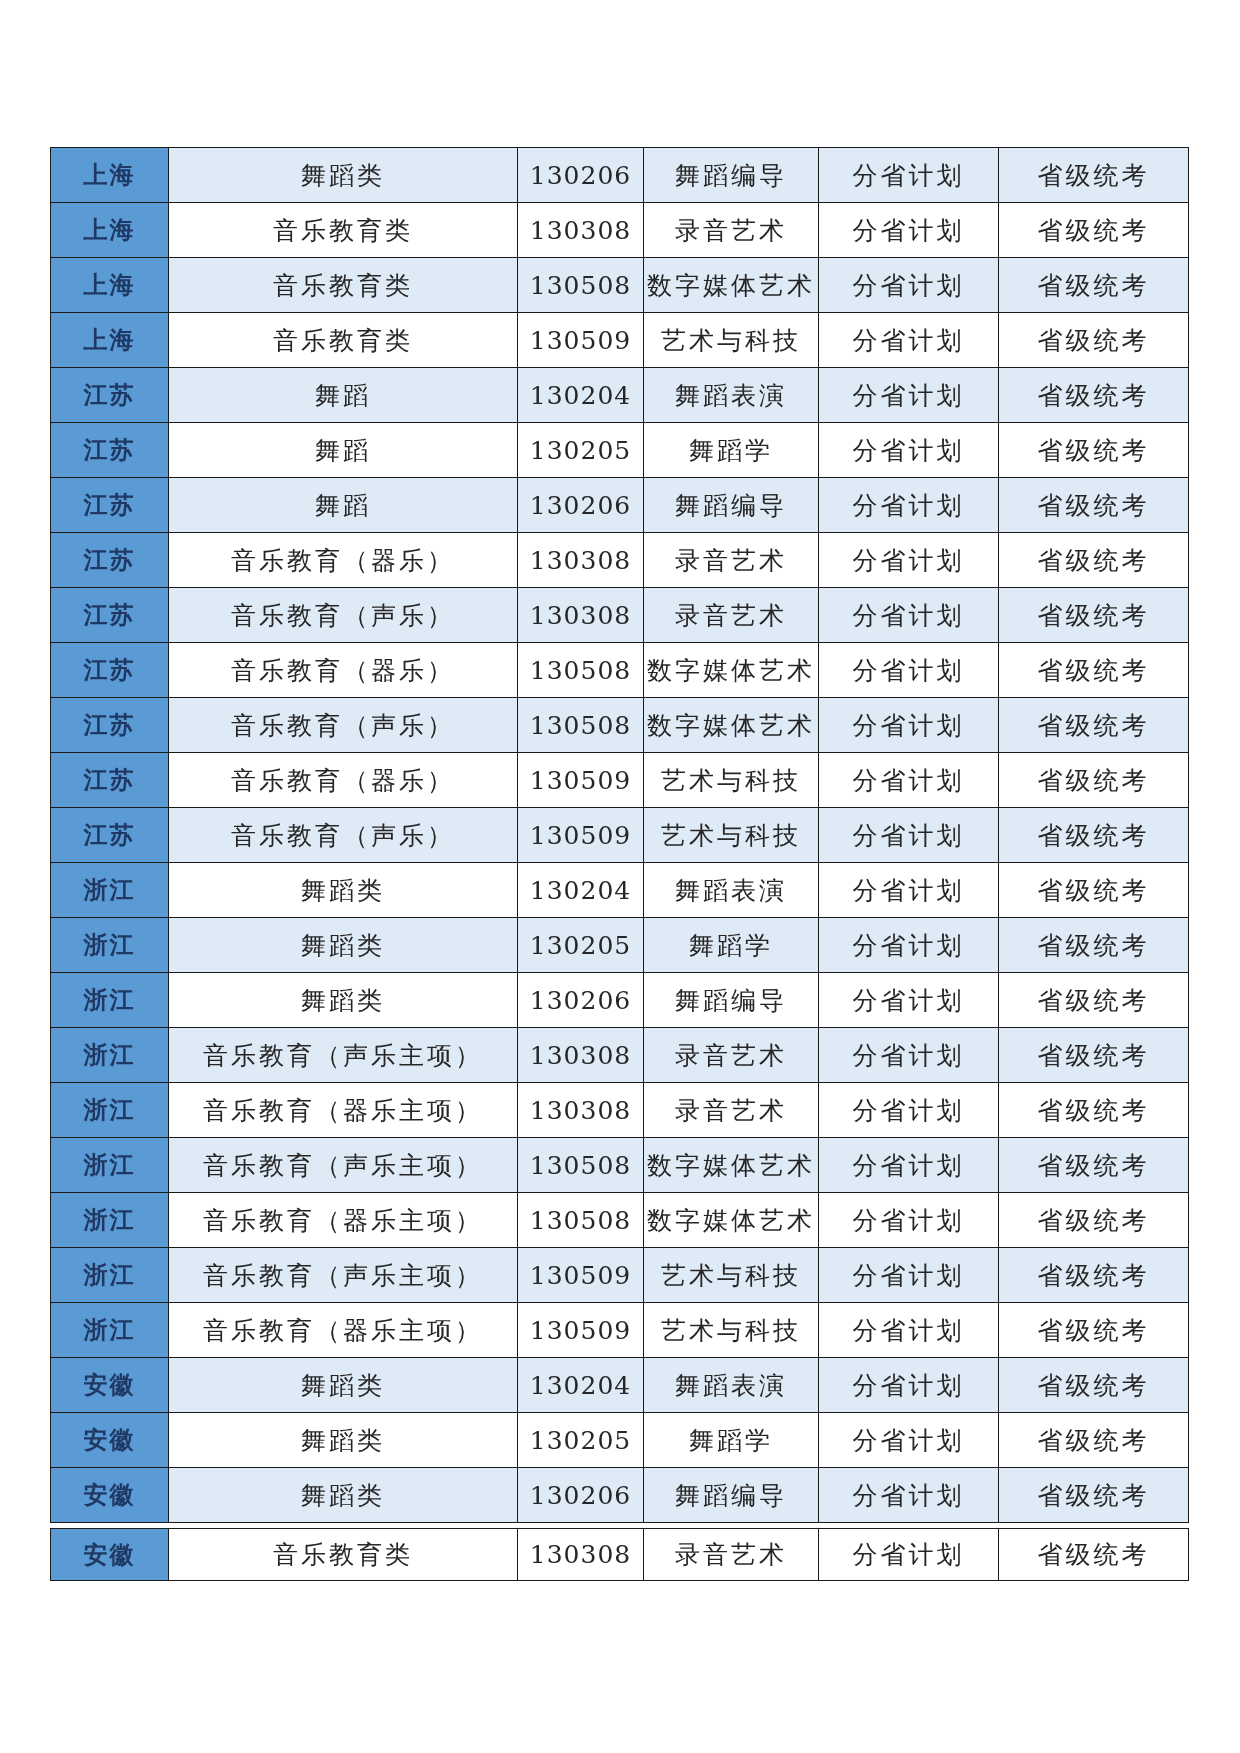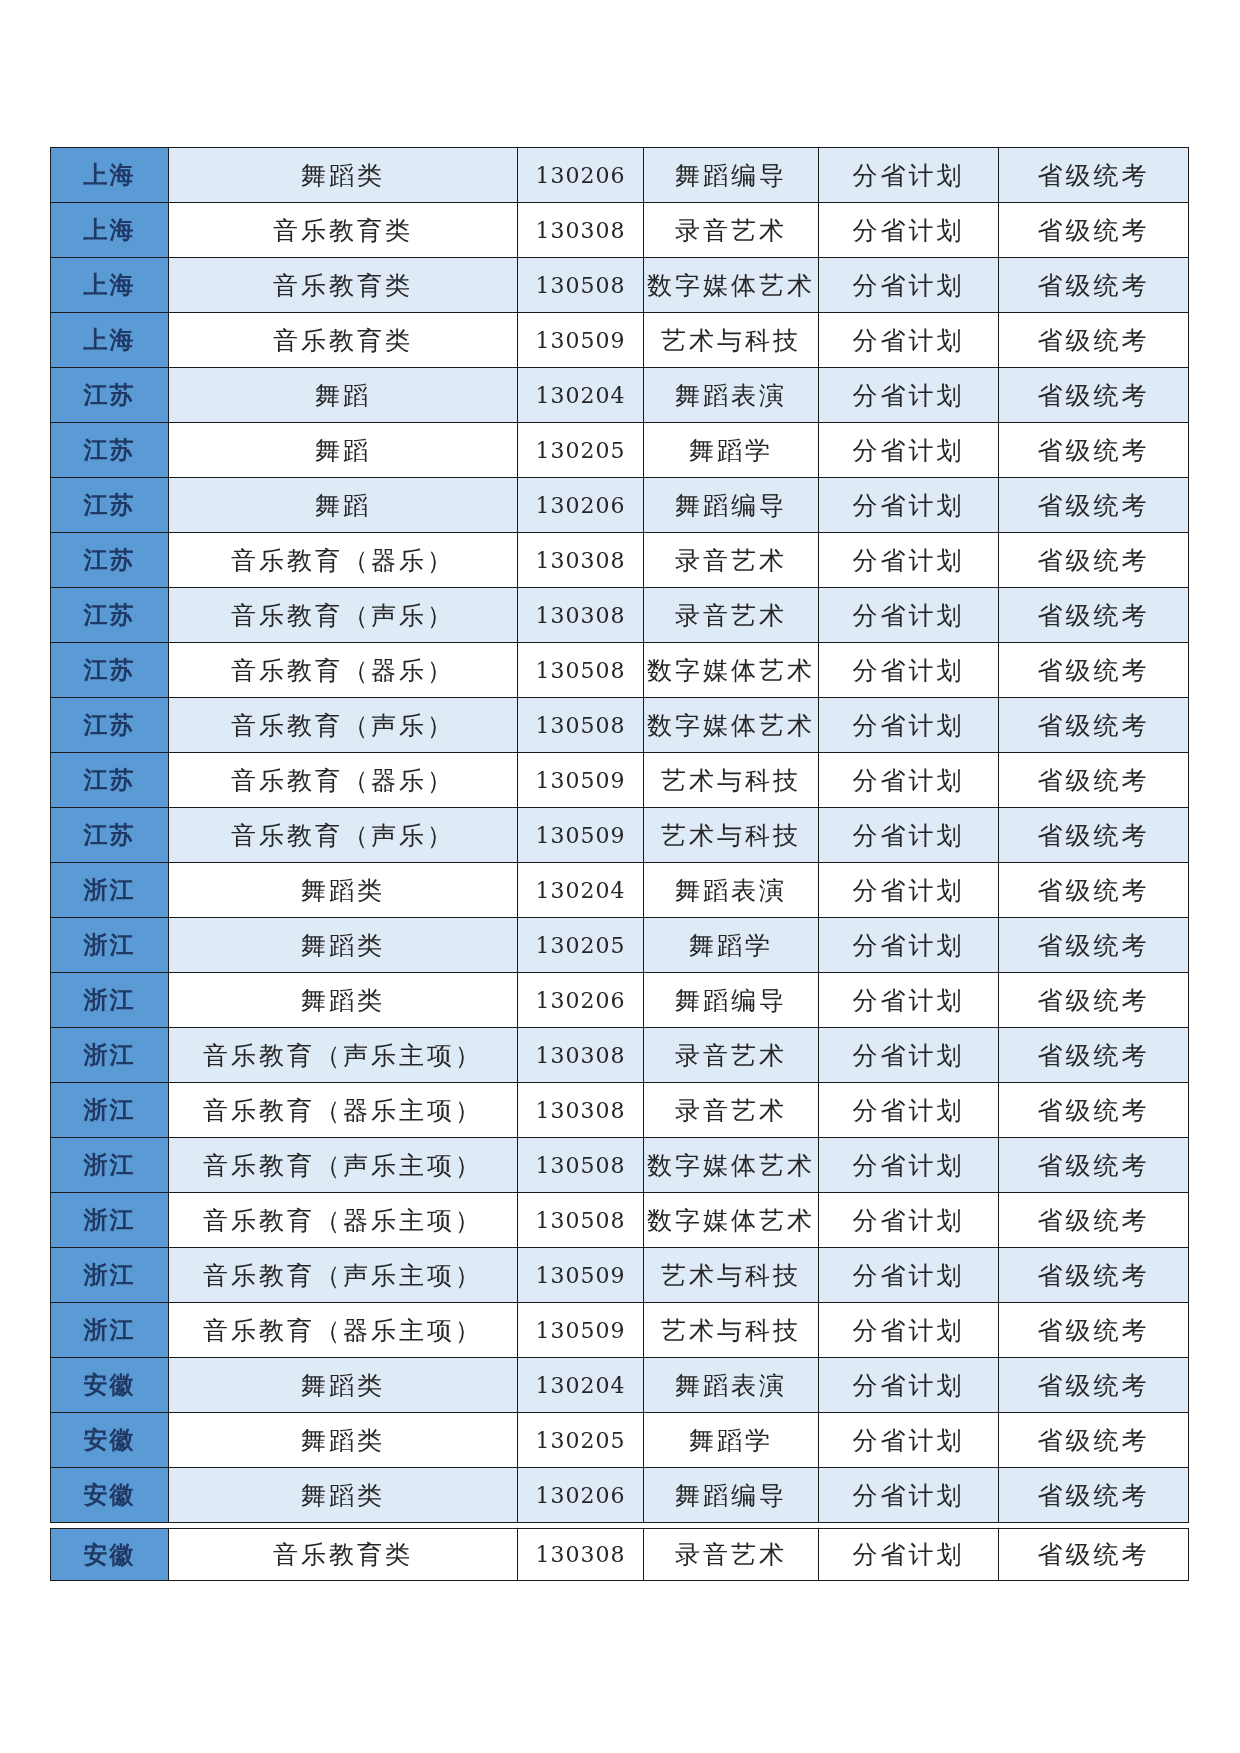--- a/index.html
+++ b/index.html
@@ -41,21 +41,21 @@
     letter-spacing: 2px;
   }
   tr td { background: #ffffff; }
   tr.alt td:not(.province-cell) { background: var(--row-alt-bg, #deeaf6); }
   td.category-cell, td.major-cell, td.plan-type-cell, td.exam-type-cell {
     font-size: 25px;
     color: var(--body-text, #262626);
     letter-spacing: 3px;
   }
   td.code-cell {
-    font-size: 22px;
+    font-size: 25px;
     color: var(--body-text, #262626);
     letter-spacing: 1px;
   }
 </style>
 </head>
 <body>
 
 <div class="page">
   <div class="table-wrap">
     <table class="grid">

